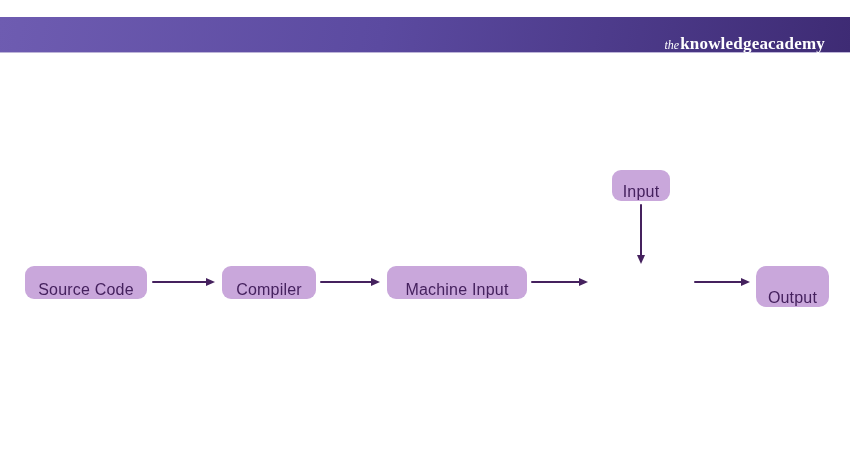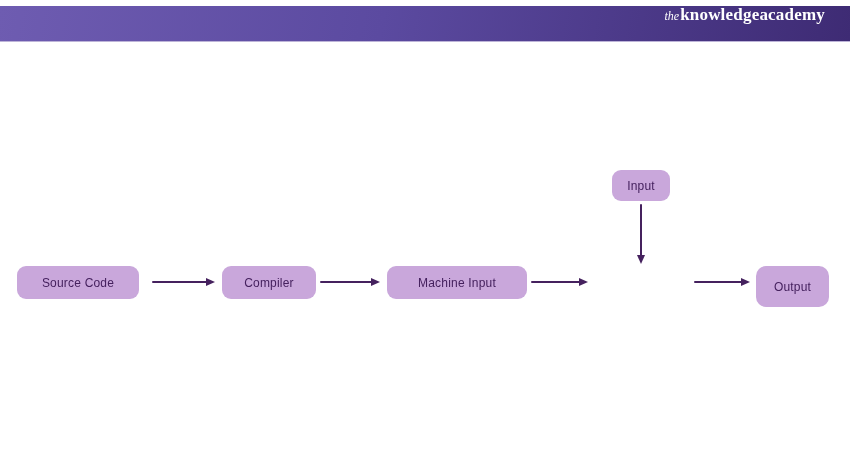--- a/index.html
+++ b/index.html
@@ -14,50 +14,50 @@
   html,body{margin:0;padding:0;}
   body{
     width:850px;height:450px;overflow:hidden;
     background:var(--canvas-bg);
     font-family:"Liberation Sans","DejaVu Sans",sans-serif;
     position:relative;
   }
 
   
   .header{
-    position:absolute;left:0;top:6px;width:850px;height:36px;
+    position:absolute;left:0;top:17px;width:850px;height:36px;
     background:linear-gradient(100deg,var(--header-grad-left) 0%, #5B4AA0 45%, var(--header-grad-right) 100%);
     border-bottom:1px solid var(--header-underline);
     box-sizing:border-box;
-    display:flex;align-items:flex-start;justify-content:flex-end;
+    display:flex;align-items:flex-end;justify-content:flex-end;
   }
   .logo{
     margin-right:25px;color:#FFFFFF;
     font-family:"Liberation Serif","DejaVu Serif",serif;
     font-size:17px;line-height:1;white-space:nowrap;
     display:flex;align-items:baseline;
   }
   .logo .the{font-style:italic;font-size:12px;margin-right:1px;}
   .logo .knowledge{font-weight:bold;letter-spacing:.2px;}
   .logo .academy{font-weight:bold;letter-spacing:.2px;}
 
   
   .diagram{position:absolute;left:0;top:36px;width:850px;height:414px;}
 
   .node{
     position:absolute;
     background:var(--node-fill);
     color:var(--node-text);
     border-radius:9px;
-    display:flex;align-items:center;justify-content:center;
-    font-size:12px;font-weight:500;letter-spacing:.2px;
+    display:flex;align-items:flex-end;justify-content:center;
+    font-size:16px;font-weight:500;letter-spacing:.2px;
     box-sizing:border-box;white-space:nowrap;
   }
   
-  .node-source-code {left:17px; top:230px;width:122px;height:33px;}
+  .node-source-code {left:25px; top:230px;width:122px;height:33px;}
   .node-compiler    {left:222px;top:230px;width:94px; height:33px;}
   .node-machine-code{left:387px;top:230px;width:140px;height:33px;}
   .node-execution   {left:593px;top:230px;width:97px; height:33px;}
   .node-output      {left:756px;top:230px;width:73px; height:41px;border-radius:10px;}
   .node-input       {left:612px;top:134px;width:58px; height:31px;}
 
   .arrow-h{
     position:absolute;height:2px;background:var(--arrow);border-radius:1px;
   }
   .arrow-h::after{

